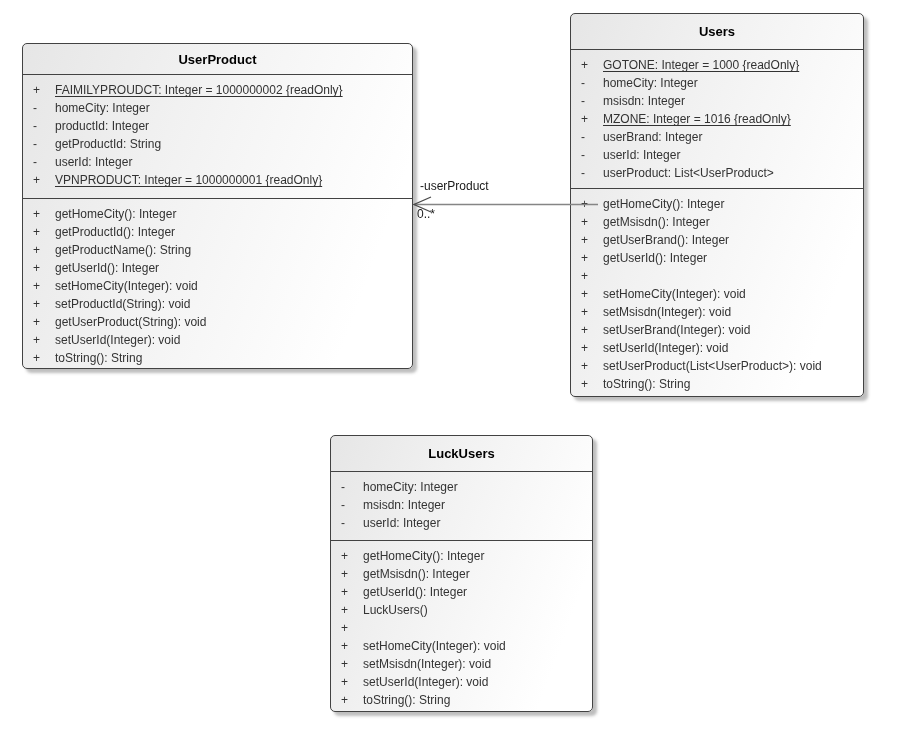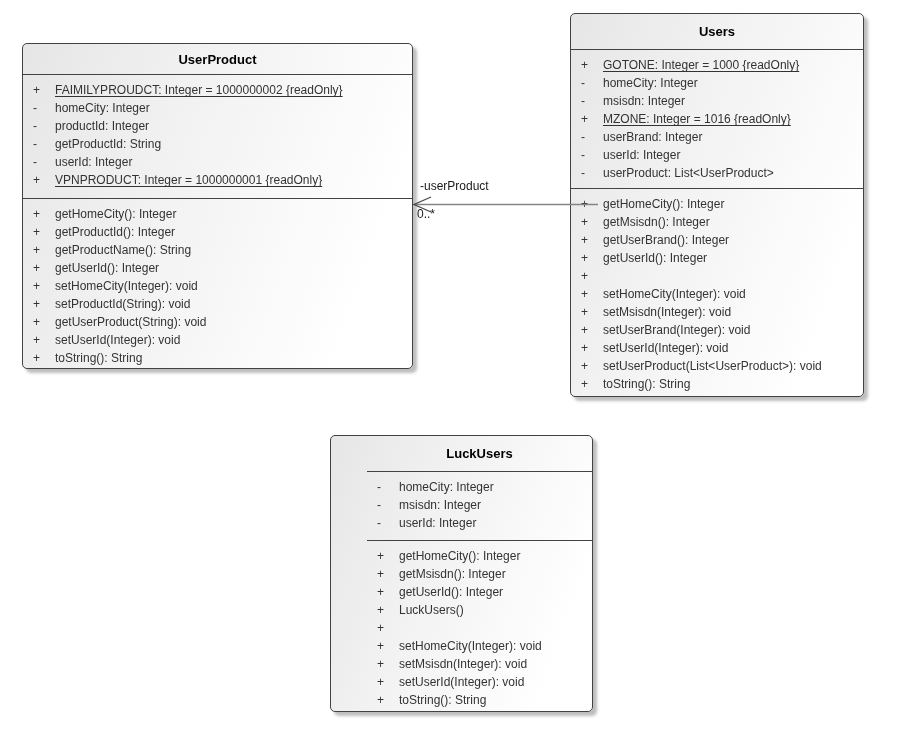--- a/index.html
+++ b/index.html
@@ -16,21 +16,21 @@
     box-sizing: border-box;
     border: 1.5px solid #424242;
     border-radius: 5px;
     background: linear-gradient(110deg, #e6e6e6 0%, #f1f1f1 35%, #ffffff 85%);
     box-shadow: 4px 4px 3px rgba(110,110,110,0.45);
     display: flex;
     flex-direction: column;
   }
   .c-userproduct { left: 22px;  top: 43px;  width: 391px; height: 326px; }
   .c-users       { left: 570px; top: 13px;  width: 294px; height: 384px; }
-  .c-luckusers   { left: 330px; top: 435px; width: 263px; height: 277px; padding-left: 36px; }
+  .c-luckusers   { left: 330px; top: 435px; width: 263px; height: 277px; }
 
   .uml-title {
     flex: 0 0 auto;
     font-weight: bold;
     font-size: 13px;
     color: #000;
     text-align: center;
     border-bottom: 1.5px solid #424242;
     display: flex; align-items: center; justify-content: center;
   }

